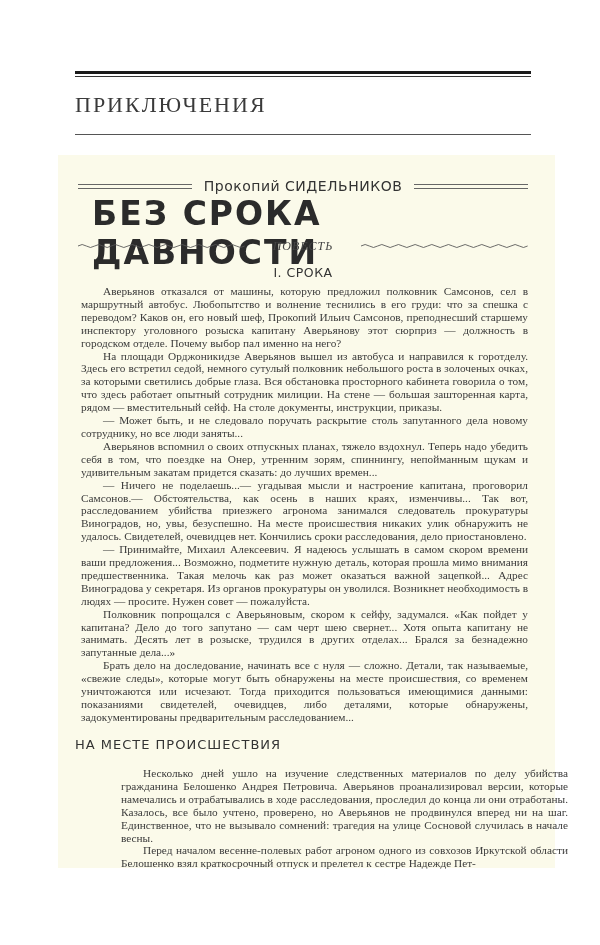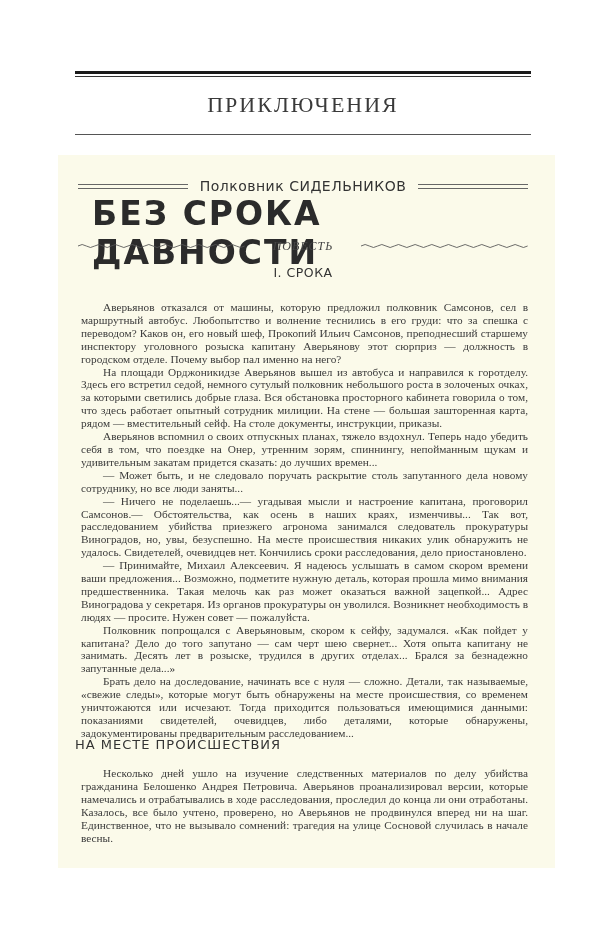--- a/index.html
+++ b/index.html
@@ -1,21 +1,21 @@
 <!DOCTYPE html>
 <html><head>
 <meta charset="utf-8">
 <style>
   * { box-sizing: border-box; margin: 0; padding: 0; }
   html, body { width: 600px; height: 945px; background: #ffffff; overflow: hidden; }
   body { position: relative; font-family: "DejaVu Serif", "Liberation Serif", serif; color: #2a2a2a; }
 
   .top-rule-thick { position: absolute; left: 75px; top: 71px; width: 456px; height: 3px; background: #1a1a1a; }
   .top-rule-thin  { position: absolute; left: 75px; top: 76px; width: 456px; height: 1px; background: #333; }
-  .rubric { position: absolute; left: 75px; top: 92px; width: 456px; text-align: center;
+  .rubric { position: absolute; left: 75px; top: 92px; width: 456px; 
             font-family: "Liberation Serif", serif; font-size: 22px; letter-spacing: 2px; color: #3a3a3a; }
   .rubric-rule { position: absolute; left: 75px; top: 134px; width: 456px; height: 1px; background: #555; }
 
   .cream { position: absolute; left: 58px; top: 155px; width: 497px; height: 713px; background: #fbfaea; }
 
   .author-row { position: absolute; left: 78px; top: 176px; width: 450px; height: 20px; display: flex; align-items: center; justify-content: center; gap: 12px; }
   .dbl-rule { flex: 1; height: 5px; border-top: 1px solid #666; border-bottom: 1px solid #666; }
   .author { font-family: "DejaVu Sans", sans-serif; font-size: 14px; color: #333; white-space: nowrap; letter-spacing: 0.5px; }
 
   .title { position: absolute; left: 92px; top: 194px; width: 456px; text-align: left;
@@ -24,65 +24,66 @@
   .genre-row { position: absolute; left: 78px; top: 238px; width: 450px; height: 16px; display: flex; align-items: center; gap: 28px; }
   .wave { flex: 1; height: 6px; }
   .genre { font-family: "Liberation Serif", serif; font-style: italic; font-size: 12px; color: #444; letter-spacing: 1px; }
 
   .chapter { position: absolute; left: 75px; top: 265px; width: 456px; text-align: center;
              font-family: "DejaVu Sans", sans-serif; font-size: 12.5px; color: #333; letter-spacing: 0.5px; }
 
   .body-text { position: absolute; left: 81px; width: 447px; font-family: "Liberation Serif", serif;
                font-size: 11.3px; line-height: 12.9px; text-align: justify; color: #3b3b3b; }
   .body-text p { text-indent: 22px; }
-  .body-a { top: 301px; }
+  .body-a { top: 285px; }
   .section { position: absolute; left: 75px; top: 737px; width: 456px; text-align: left;
              font-family: "DejaVu Sans", sans-serif; font-size: 13px; color: #333; letter-spacing: 1px; }
-  .body-b { top: 767px; }
+  .body-b { top: 767px; margin-left: 40px; }
 </style>
 </head>
 <body>
 
 <div>
   <div class="top-rule-thick"></div>
   <div class="top-rule-thin"></div>
 </div>
 <div class="rubric">ПРИКЛЮЧЕНИЯ</div>
 <div class="rubric-rule"></div>
 
 <div class="cream"></div>
 
 <div class="author-row">
   <div class="dbl-rule"></div>
-  <span class="author">Полковник СИДЕЛЬНИКОВ</span>
+  <span class="author">Прокопий СИДЕЛЬНИКОВ</span>
   <div class="dbl-rule"></div>
 </div>
 
 <div class="title">БЕЗ СРОКА ДАВНОСТИ</div>
 
 <div class="genre-row">
   <svg class="wave" viewBox="0 0 180 6" preserveAspectRatio="none">
     <path d="M0 3 Q4.5 0 9 3 T18 3 T27 3 T36 3 T45 3 T54 3 T63 3 T72 3 T81 3 T90 3 T99 3 T108 3 T117 3 T126 3 T135 3 T144 3 T153 3 T162 3 T171 3 T180 3" fill="none" stroke="#555" stroke-width="0.9"></path>
   </svg>
   <span class="genre">ПОВЕСТЬ</span>
   <svg class="wave" viewBox="0 0 180 6" preserveAspectRatio="none">
     <path d="M0 3 Q4.5 0 9 3 T18 3 T27 3 T36 3 T45 3 T54 3 T63 3 T72 3 T81 3 T90 3 T99 3 T108 3 T117 3 T126 3 T135 3 T144 3 T153 3 T162 3 T171 3 T180 3" fill="none" stroke="#555" stroke-width="0.9"></path>
   </svg>
 </div>
 
 <div class="chapter">I. СРОКА</div>
 
 <div class="body-text body-a">
   <p>Аверьянов отказался от машины, которую предложил полковник Самсонов, сел в маршрутный автобус. Любопытство и волнение теснились в его груди: что за спешка с переводом? Каков он, его новый шеф, Прокопий Ильич Самсонов, преподнесший старшему инспектору уголовного розыска капитану Аверьянову этот сюрприз — должность в городском отделе. Почему выбор пал именно на него?</p>
   <p>На площади Орджоникидзе Аверьянов вышел из автобуса и направился к горотделу. Здесь его встретил седой, немного сутулый полковник небольшого роста в золоченых очках, за которыми светились добрые глаза. Вся обстановка просторного кабинета говорила о том, что здесь работает опытный сотрудник милиции. На стене — большая зашторенная карта, рядом — вместительный сейф. На столе документы, инструкции, приказы.</p>
+  <p>— Может быть, и не следовало поручать раскрытие столь запутанного дела новому сотруднику, но все люди заняты...</p>
   <p>Аверьянов вспомнил о своих отпускных планах, тяжело вздохнул. Теперь надо убедить себя в том, что поездке на Онер, утренним зорям, спиннингу, непойманным щукам и удивительным закатам придется сказать: до лучших времен...</p>
-  <p>— Может быть, и не следовало поручать раскрытие столь запутанного дела новому сотруднику, но все люди заняты...</p>
   <p>— Ничего не поделаешь...— угадывая мысли и настроение капитана, проговорил Самсонов.— Обстоятельства, как осень в наших краях, изменчивы... Так вот, расследованием убийства приезжего агронома занимался следователь прокуратуры Виноградов, но, увы, безуспешно. На месте происшествия никаких улик обнаружить не удалось. Свидетелей, очевидцев нет. Кончились сроки расследования, дело приостановлено.</p>
   <p>— Принимайте, Михаил Алексеевич. Я надеюсь услышать в самом скором времени ваши предложения... Возможно, подметите нужную деталь, которая прошла мимо внимания предшественника. Такая мелочь как раз может оказаться важной зацепкой... Адрес Виноградова у секретаря. Из органов прокуратуры он уволился. Возникнет необходимость в людях — просите. Нужен совет — пожалуйста.</p>
   <p>Полковник попрощался с Аверьяновым, скором к сейфу, задумался. «Как пойдет у капитана? Дело до того запутано — сам черт шею свернет... Хотя опыта капитану не занимать. Десять лет в розыске, трудился в других отделах... Брался за безнадежно запутанные дела...»</p>
   <p>Брать дело на доследование, начинать все с нуля — сложно. Детали, так называемые, «свежие следы», которые могут быть обнаружены на месте происшествия, со временем уничтожаются или исчезают. Тогда приходится пользоваться имеющимися данными: показаниями свидетелей, очевидцев, либо деталями, которые обнаружены, задокументированы предварительным расследованием...</p>
 </div>
 
 <div class="section">НА МЕСТЕ ПРОИСШЕСТВИЯ</div>
 
 <div class="body-text body-b">
   <p>Несколько дней ушло на изучение следственных материалов по делу убийства гражданина Белошенко Андрея Петровича. Аверьянов проанализировал версии, которые намечались и отрабатывались в ходе расследования, проследил до конца ли они отработаны. Казалось, все было учтено, проверено, но Аверьянов не продвинулся вперед ни на шаг. Единственное, что не вызывало сомнений: трагедия на улице Сосновой случилась в начале весны.</p>
+  <p>Перед началом весенне-полевых работ агроном одного из совхозов Иркутской области Белошенко взял краткосрочный отпуск и прелетел к сестре Надежде Пет-</p>
 </div>
 
 </body></html>

